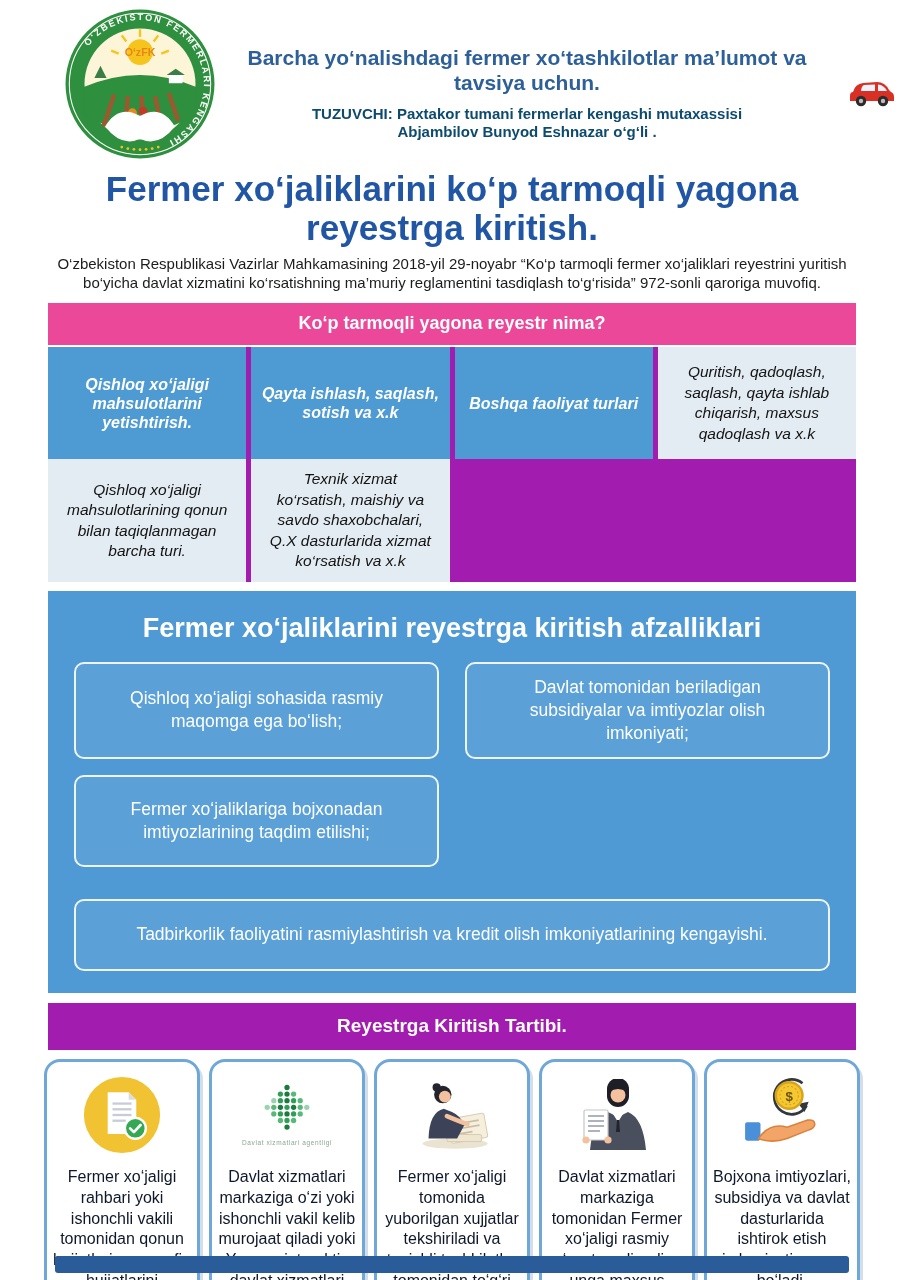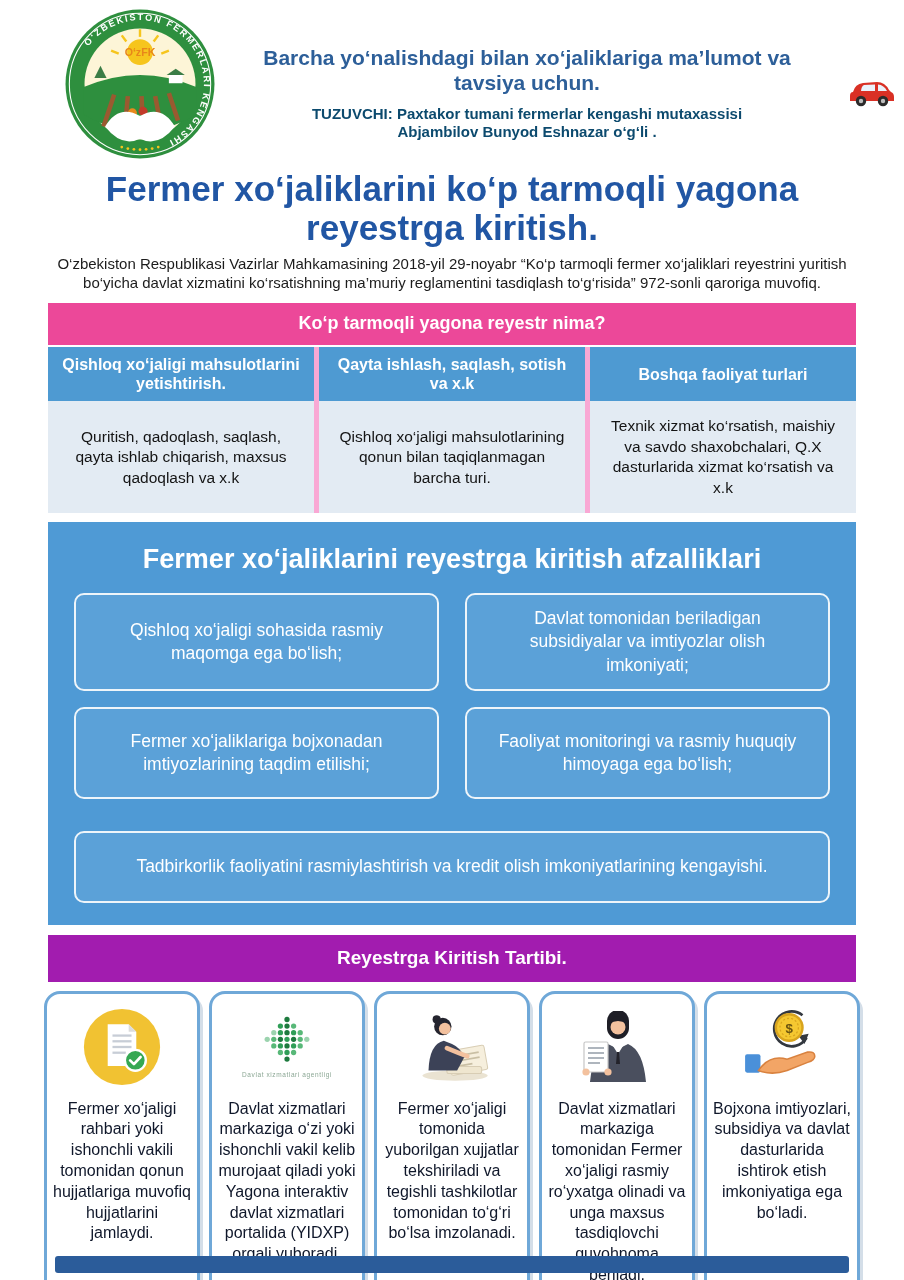--- a/index.html
+++ b/index.html
@@ -35,22 +35,22 @@
     width:822px; margin:7px auto 0;
   }
 
   
   .tbl { margin:11px 48px 0; }
   .tbl-title {
     background:#ec4899; color:#fff; text-align:center; font-weight:bold;
     font-size:18px; padding:10px 0 11px;
   }
   .tbl-grid {
-    display:grid; grid-template-columns:1fr 1fr 1fr; column-gap:5px;
-    background:#f9a8d4; margin-top:2px;
+    display:grid; grid-template-columns:1fr 1fr 1fr 1fr; column-gap:5px;
+    background:#a21caf; margin-top:2px;font-style:italic;
   }
   .tbl-head {
     background:#4e9ad2; color:#fff; font-weight:bold; font-size:16px;
     display:flex; align-items:center; justify-content:center; text-align:center;
     min-height:54px; padding:6px 10px; line-height:1.2;
   }
   .tbl-cell {
     background:#e3ebf3; color:#141414; font-size:15.5px; line-height:1.32;
     display:flex; align-items:center; justify-content:center; text-align:center;
     min-height:112px; padding:10px 16px;
@@ -146,21 +146,21 @@
             <circle cx="46" cy="93" r="0.9"></circle>
           <circle cx="50" cy="93.2" r="0.9"></circle>
             <circle cx="54" cy="93" r="0.9"></circle>
             <circle cx="58" cy="92.5" r="0.9"></circle>
             <circle cx="62" cy="91.5" r="0.9"></circle>
         </g>
       </svg>
     </div>
 
     <div class="head-text">
-      <div class="audience">Barcha yo‘nalishdagi bilan xo‘jaliklariga ma’lumot va tavsiya uchun.</div>
+      <div class="audience">Barcha yo‘nalishdagi fermer xo‘tashkilotlar ma’lumot va tavsiya uchun.</div>
       <div class="author">
         <div>TUZUVCHI: Paxtakor tumani fermerlar kengashi mutaxassisi</div>
         <div>Abjambilov Bunyod Eshnazar o‘g‘li .</div>
       </div>
     </div>
   </div>
 
   <div class="car-icon">
     <svg viewBox="0 0 48 40" width="48" height="42">
       <path d="M5 21 Q7 13 15 12 L29 11 Q37 11 41 19 L43 21 Q46 22 46 26 L46 30 L2 30 L2 25 Q2 21 5 21 Z" fill="#d93025"></path>
@@ -187,21 +187,20 @@
       <div class="tbl-cell">Texnik xizmat ko‘rsatish, maishiy va savdo shaxobchalari, Q.X dasturlarida xizmat ko‘rsatish va x.k</div>
     </div>
   </section>
 
   <section class="benefits">
     <h2 class="benefits-title">Fermer xo‘jaliklarini reyestrga kiritish afzalliklari</h2>
     <div class="benefit-grid">
       <div class="benefit-box">Qishloq xo‘jaligi sohasida rasmiy maqomga ega bo‘lish;</div>
       <div class="benefit-box">Davlat tomonidan beriladigan subsidiyalar va imtiyozlar olish imkoniyati;</div>
       <div class="benefit-box">Fermer xo‘jaliklariga bojxonadan imtiyozlarining taqdim etilishi;</div>
-      <div class="benefit-box">Faoliyat monitoringi va rasmiy huquqiy himoyaga ega bo‘lish;</div>
     </div>
     <div class="benefit-box benefit-wide">Tadbirkorlik faoliyatini rasmiylashtirish va kredit olish imkoniyatlarining kengayishi.</div>
   </section>
 
   <div class="proc-bar">Reyestrga Kiritish Tartibi.</div>
 
   <div class="cards">
 
     <div class="card">
       <div class="card-icon">

